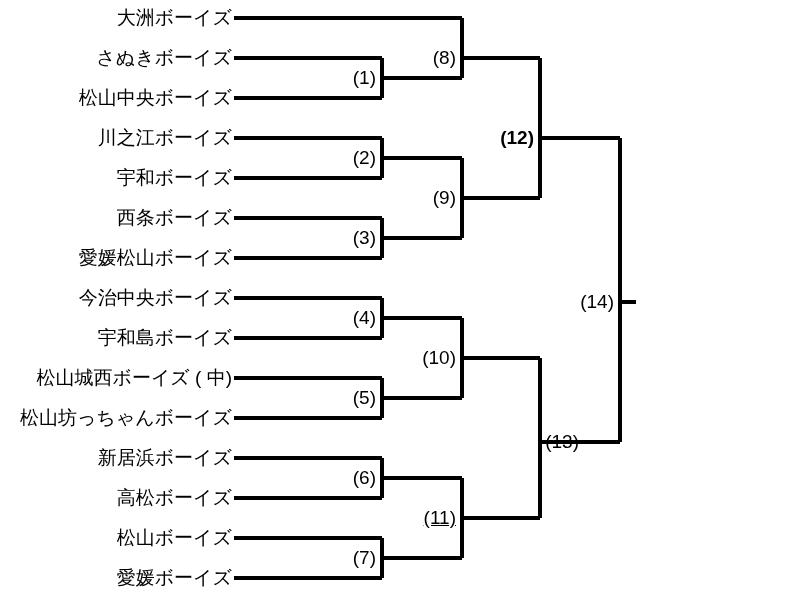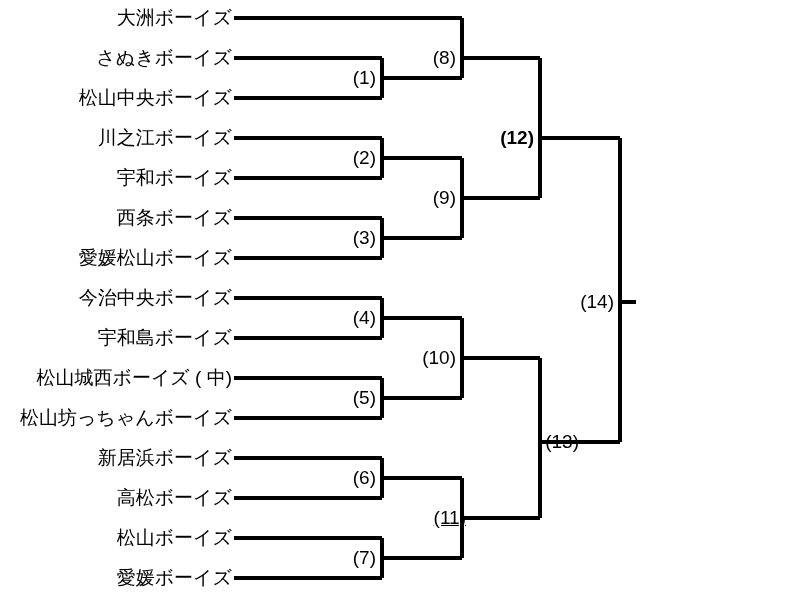--- a/index.html
+++ b/index.html
@@ -129,18 +129,18 @@
       <div class="match-label" style="left: 382px; top: 78px;">(1)</div>
       <div class="match-label" style="left: 382px; top: 158px;">(2)</div>
       <div class="match-label" style="left: 382px; top: 238px;">(3)</div>
       <div class="match-label" style="left: 382px; top: 318px;">(4)</div>
       <div class="match-label" style="left: 382px; top: 398px;">(5)</div>
       <div class="match-label" style="left: 382px; top: 478px;">(6)</div>
       <div class="match-label" style="left: 382px; top: 558px;">(7)</div>
       <div class="match-label" style="left: 462px; top: 58px;">(8)</div>
       <div class="match-label" style="left: 462px; top: 198px;">(9)</div>
       <div class="match-label" style="left: 462px; top: 358px;">(10)</div>
-      <div class="match-label" style="left: 472px; top: 518px; text-decoration: underline;">(11)</div>
+      <div class="match-label" style="left: 462px; top: 518px; text-decoration: underline;">(11)</div>
       <div class="match-label" style="left: 540px; top: 138px; font-weight: bold;">(12)</div>
       <div class="match-label" style="left: 540px; top: 442px; margin-left: 45px;">(13)</div>
       <div class="match-label" style="left: 620px; top: 302px; text-align: right;">(14)</div>
     </div>
 </div>
 
 </body></html>

